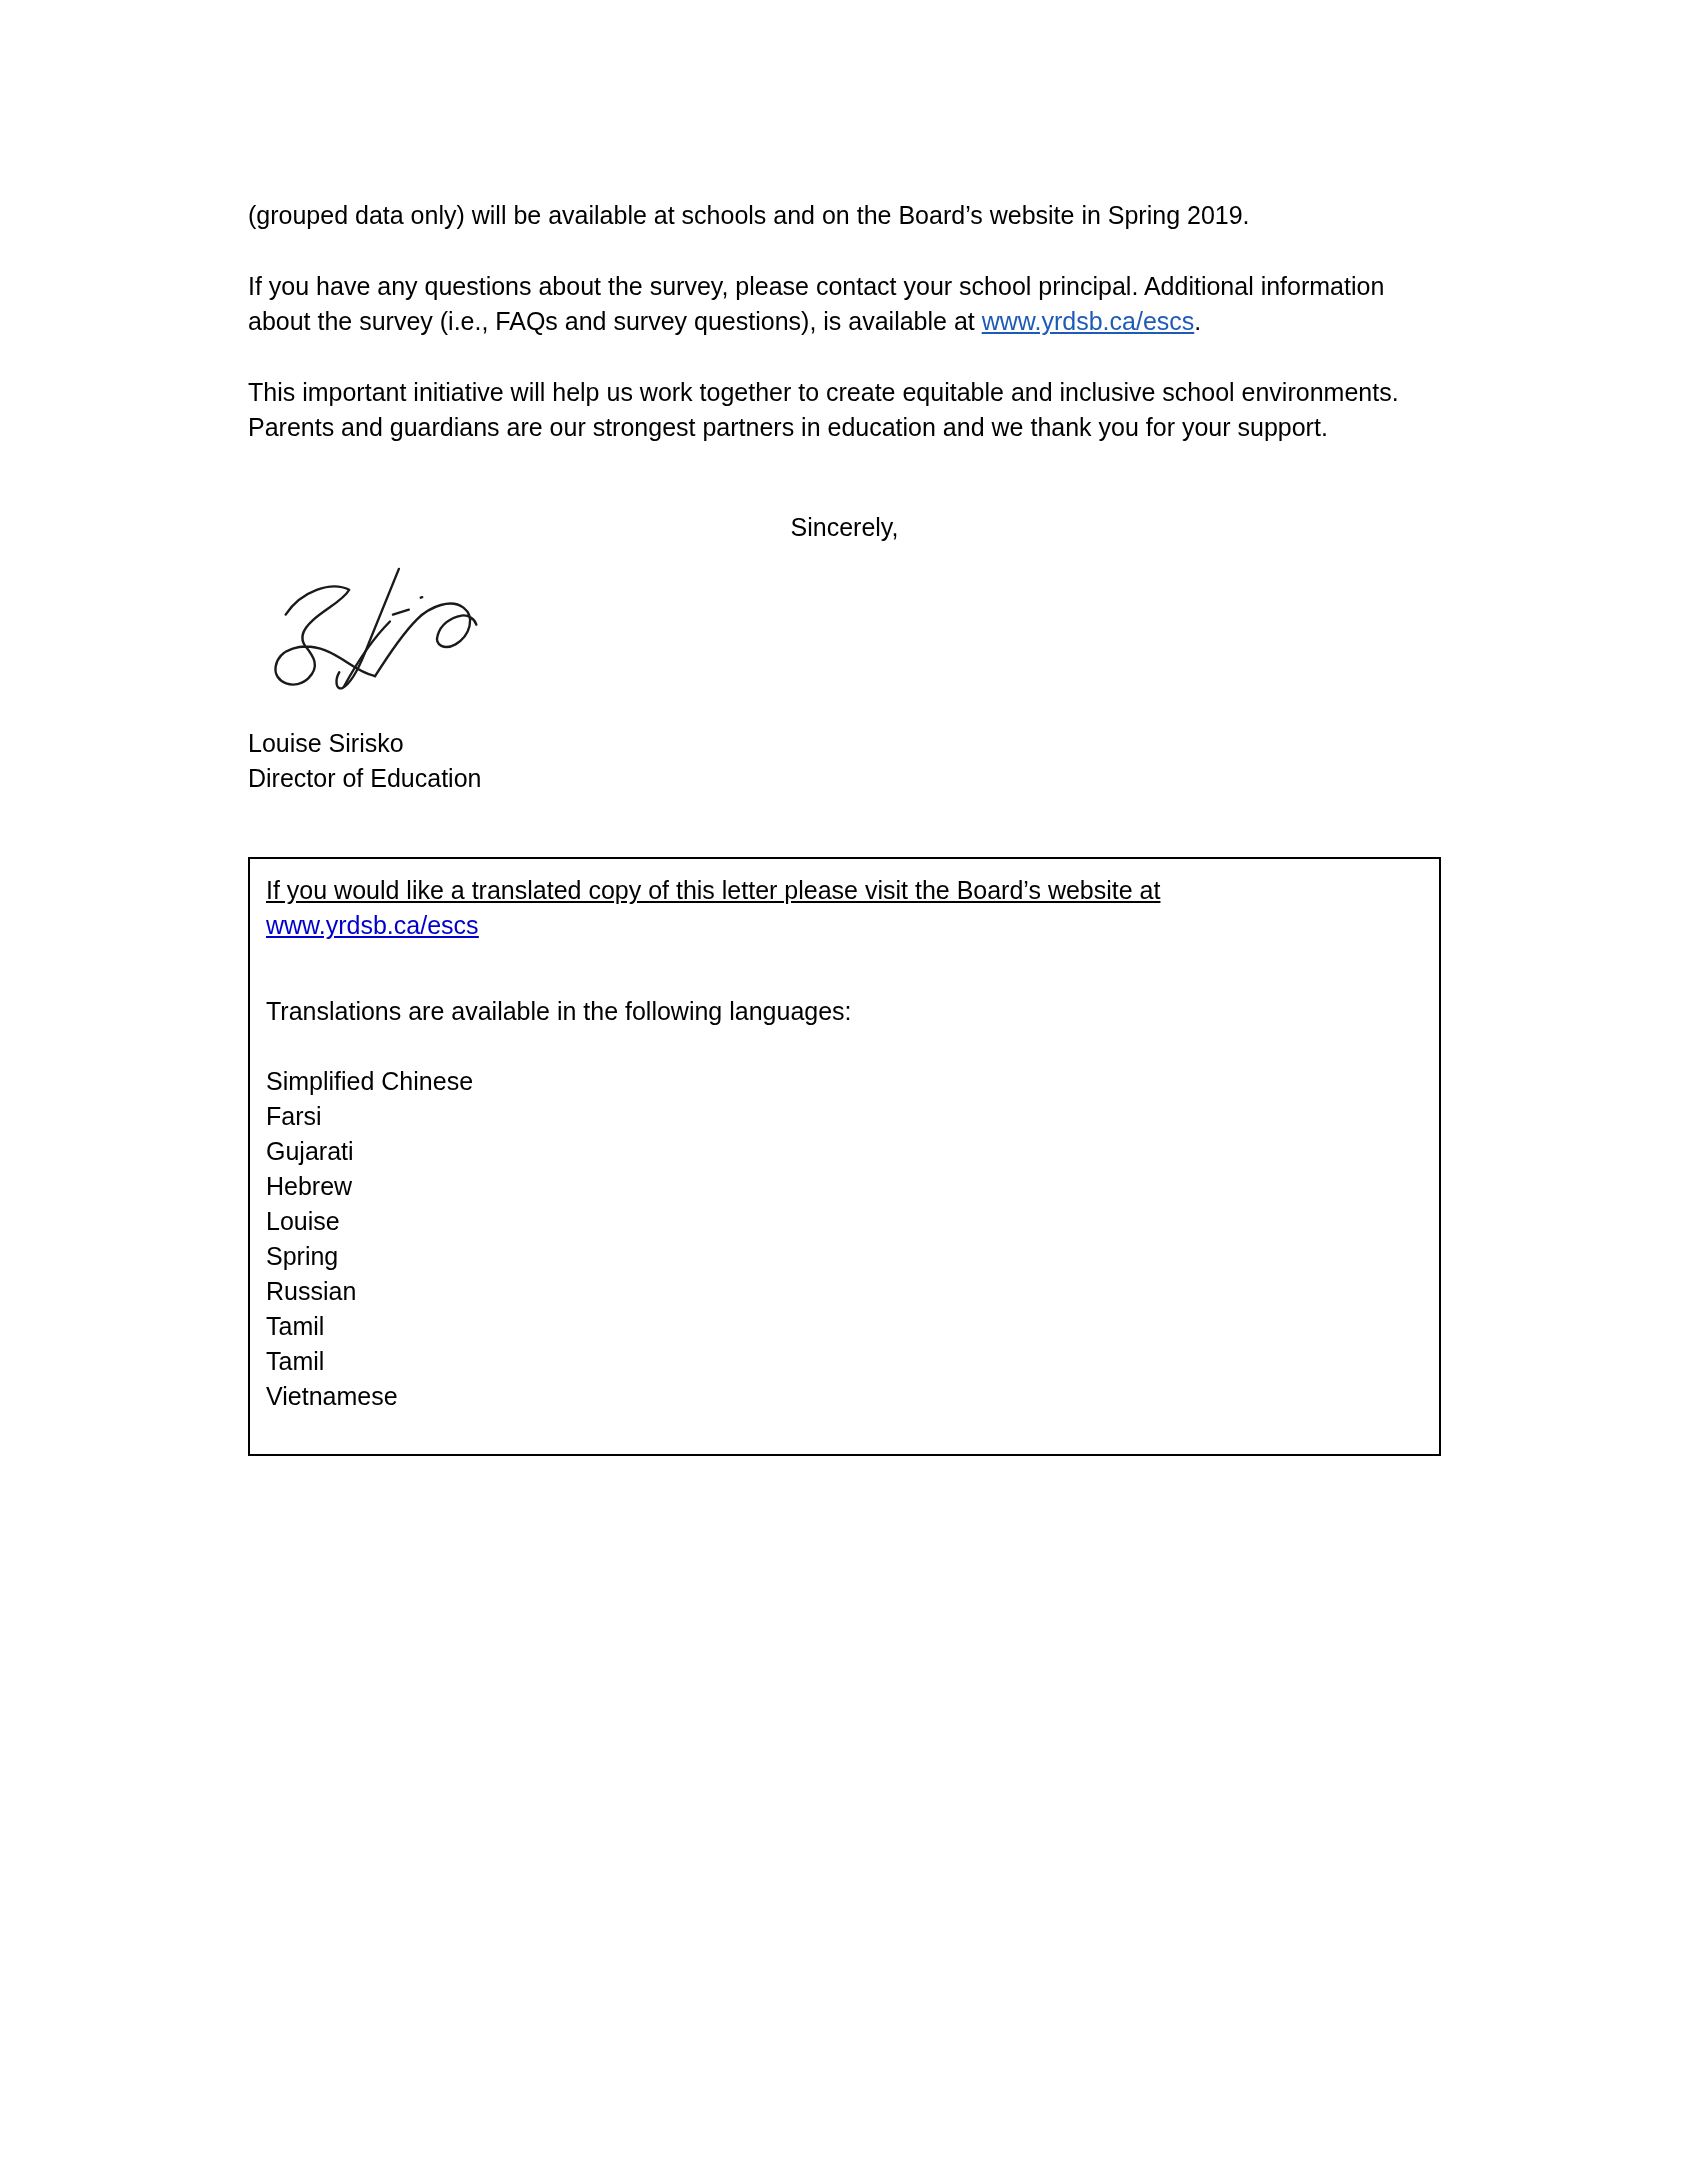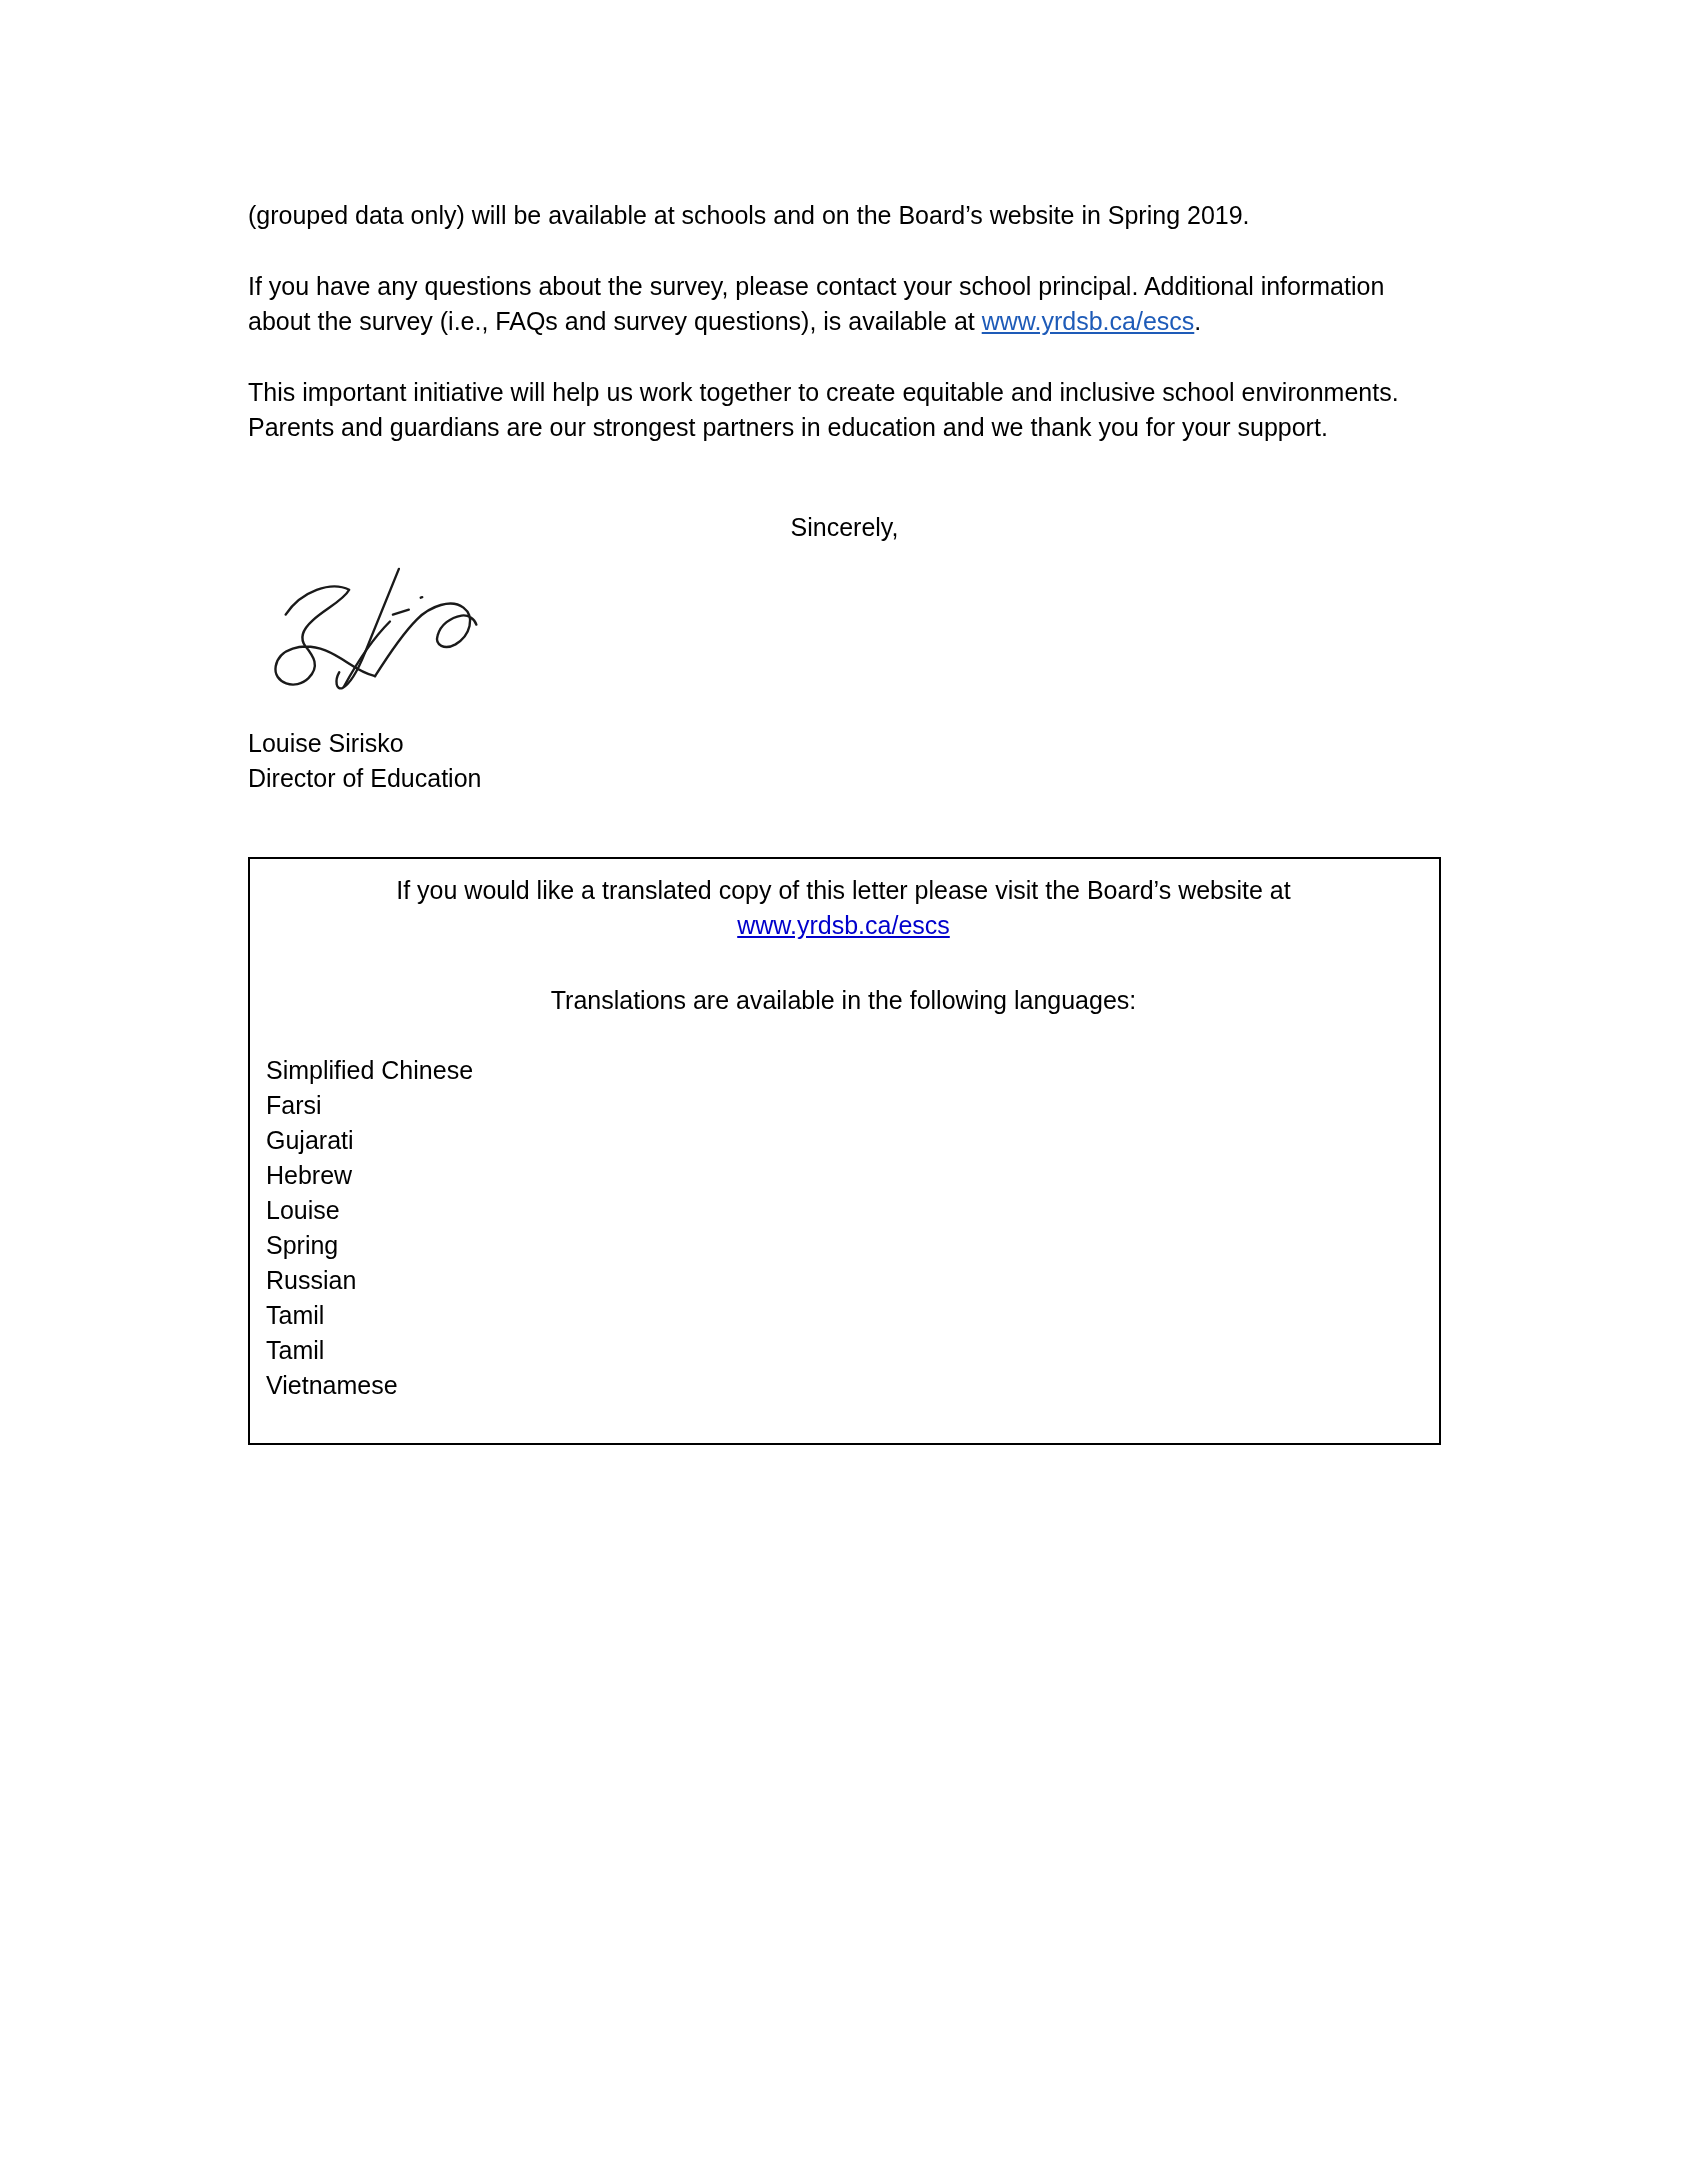--- a/index.html
+++ b/index.html
@@ -48,27 +48,27 @@
     stroke-linecap: round;
     stroke-linejoin: round;
   }
   .signatory { line-height: 35px; }
   .translation-box {
     margin-top: 61px;
     width: 1193px;
     border: 2px solid var(--border);
     padding: 14px 18px 40px 16px;
   }
-  .box-heading { text-align: center; }
+  .box-heading { text-align: left; text-decoration: underline; }
   a.box-link {
     color: var(--box-link-blue);
     text-decoration: underline;
     cursor: pointer;
   }
-  .box-intro { margin-top: 40px; text-align: center; }
+  .box-intro { margin-top: 51px; }
   .language-list { margin-top: 35px; list-style: none; }
   .language-list li { line-height: 35px; }
 </style>
 </head>
 <body>
 
 <div class="page">
   <div class="content">
 
     <div class="letter-body">

